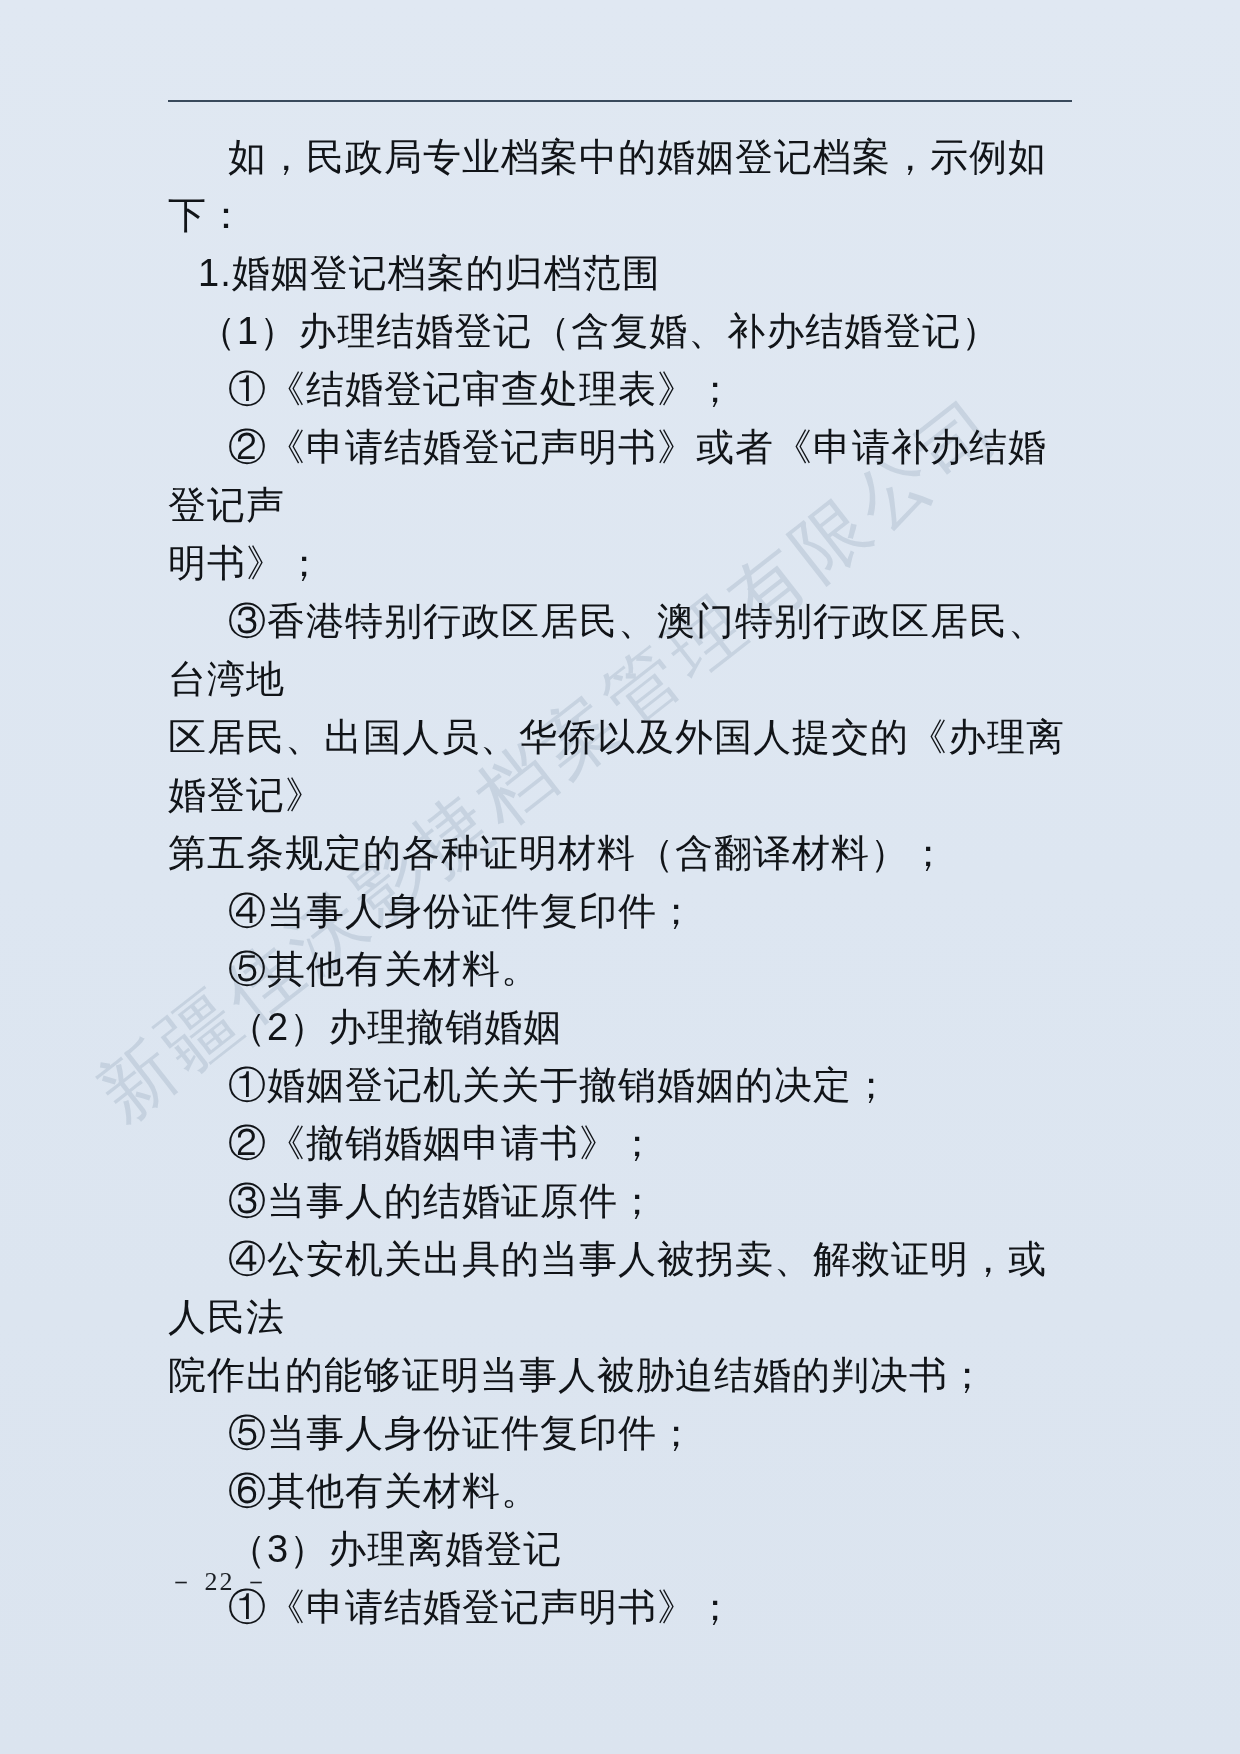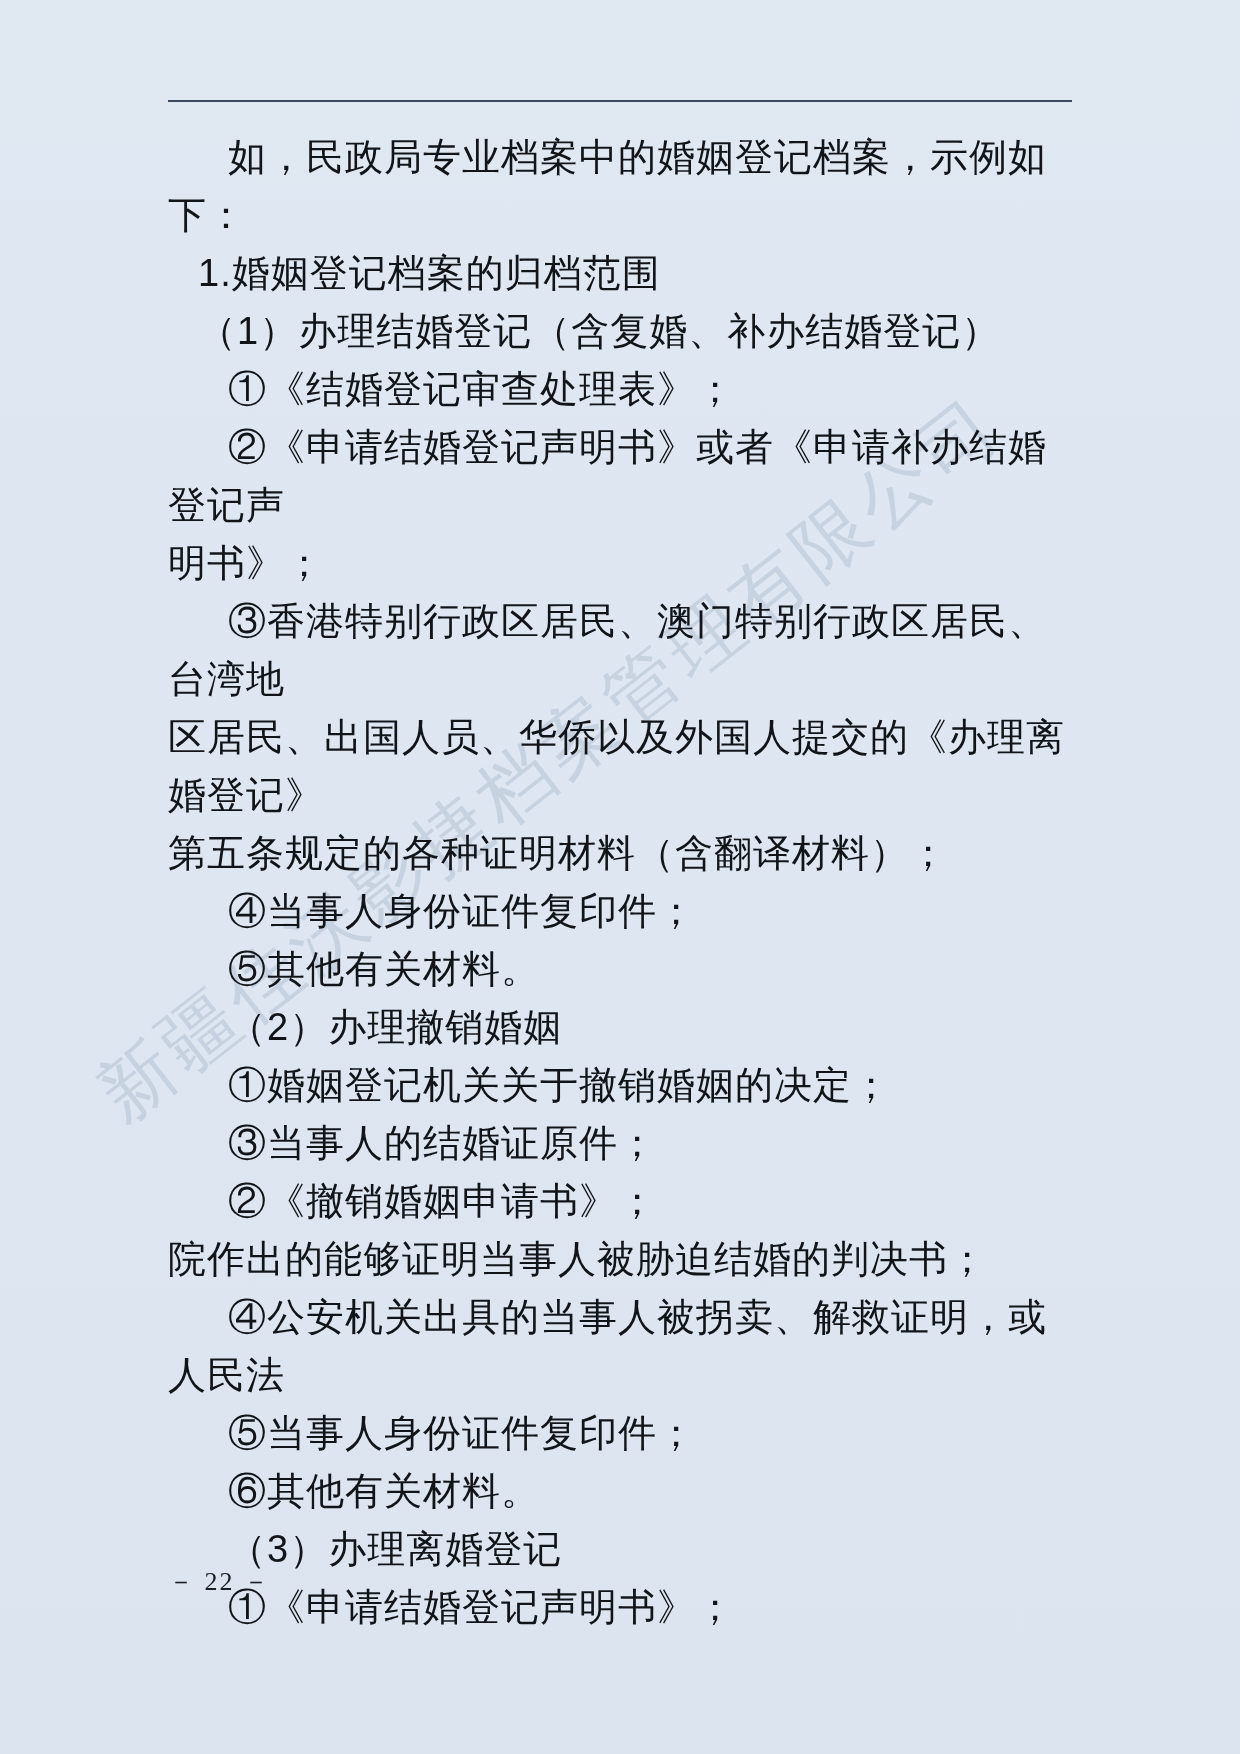--- a/index.html
+++ b/index.html
@@ -110,24 +110,24 @@
     <div class="line indent2">①《结婚登记审查处理表》；</div>
     <div class="line indent2">②《申请结婚登记声明书》或者《申请补办结婚登记声</div>
     <div class="line hang">明书》；</div>
     <div class="line indent2">③香港特别行政区居民、澳门特别行政区居民、台湾地</div>
     <div class="line hang">区居民、出国人员、华侨以及外国人提交的《办理离婚登记》</div>
     <div class="line hang">第五条规定的各种证明材料（含翻译材料）；</div>
     <div class="line indent2">④当事人身份证件复印件；</div>
     <div class="line indent2">⑤其他有关材料。</div>
     <div class="line indent2">（2）办理撤销婚姻</div>
     <div class="line indent2">①婚姻登记机关关于撤销婚姻的决定；</div>
+    <div class="line indent2">②《撤销婚姻申请书》；</div>
     <div class="line indent2">③当事人的结婚证原件；</div>
-    <div class="line indent2">②《撤销婚姻申请书》；</div>
+    <div class="line indent2">④公安机关出具的当事人被拐卖、解救证明，或人民法</div>
     <div class="line hang">院作出的能够证明当事人被胁迫结婚的判决书；</div>
-    <div class="line indent2">④公安机关出具的当事人被拐卖、解救证明，或人民法</div>
     <div class="line indent2">⑤当事人身份证件复印件；</div>
     <div class="line indent2">⑥其他有关材料。</div>
     <div class="line indent2">（3）办理离婚登记</div>
     <div class="line indent2">①《申请结婚登记声明书》；</div>
   </div>
 
   <div class="footer">－ 22 －</div>
 
 </div>
 

